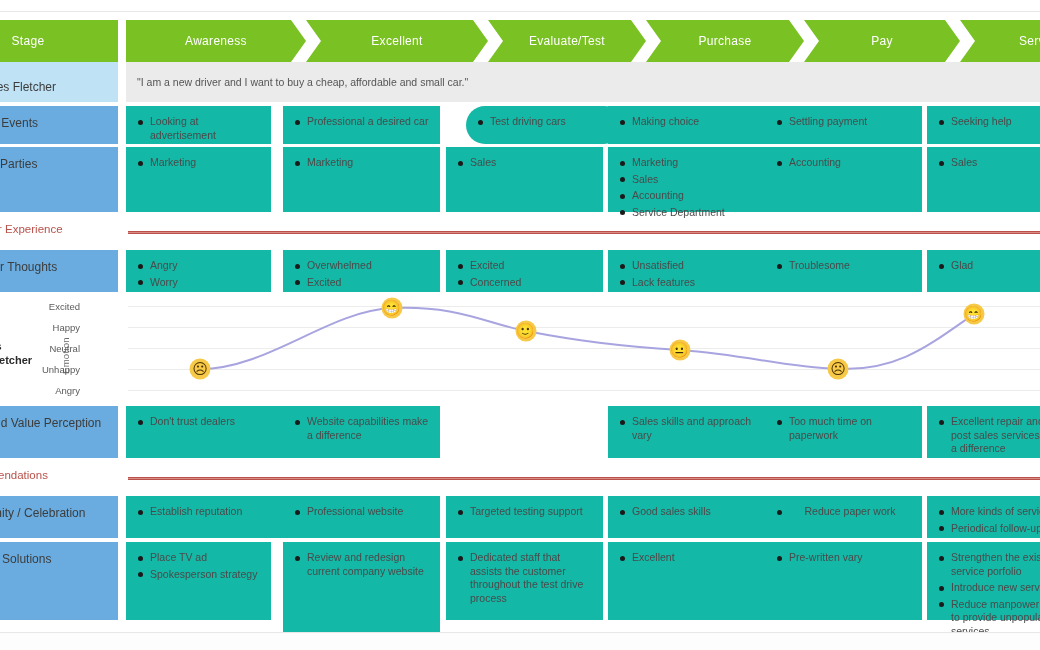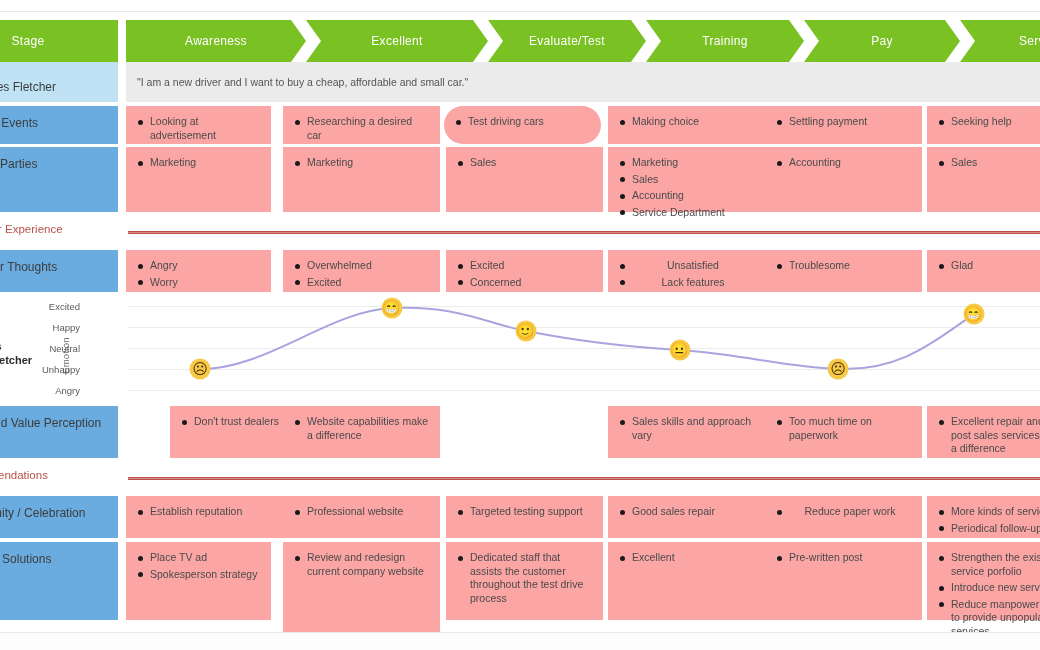--- a/index.html
+++ b/index.html
@@ -44,21 +44,21 @@
     position:absolute; left:0; top:0;
     width:180px;
     display:flex; align-items:flex-start;
     padding:10px 0 0 14px;
     font-size:12px; color:#3c3c3c;
   }
   .rowlabel.blue { background:#6aace0; }
   .rowlabel.lightblue { background:#bfe3f5; }
   .cell {
     position:absolute; top:0;
-    background:#fca5a5;
+    background:#14b8a6;
     padding:9px 11px;
   }
   .cell.wide { background:#ebebeb; }
   ul.items { list-style:none; }
   ul.items li {
     position:relative;
     padding-left:13px;
     font-size:10.5px; line-height:13.5px;
     color:#4a4a4a;
     margin-bottom:3px;
@@ -127,21 +127,21 @@
     <div class="chev first" style="left:188px; width:180px;">
         <span>Awareness</span>
       </div>
     <div class="chev" style="left:368px; width:182px;">
         <span>Excellent</span>
       </div>
     <div class="chev" style="left:550px; width:158px;">
         <span>Evaluate/Test</span>
       </div>
     <div class="chev" style="left:708px; width:158px;">
-        <span>Training</span>
+        <span>Purchase</span>
       </div>
     <div class="chev" style="left:866px; width:156px;">
         <span>Pay</span>
       </div>
     <div class="chev" style="left:1022px; width:160px;">
         <span>Service</span>
       </div>
   </div>
 
   <div class="row" style="top:62px; height:40px;">
@@ -158,24 +158,24 @@
     <div class="rowlabel blue" style="width:180px; height:38px;">
       <span>Actions / Events</span>
     </div>
     <div class="cell" style="left:188px; width:145px; height:38px;">
       <ul class="items">
           <li>Looking at advertisement</li>
         </ul>
     </div>
     <div class="cell" style="left:345px; width:157px; height:38px;">
       <ul class="items">
-          <li>Researching a desired car</li>
-        </ul>
-    </div>
-    <div class="cell" style="left:506px; width:157px; height:38px;border-radius:19px;">
+          <li>Professional a desired car</li>
+        </ul>
+    </div>
+    <div class="cell" style="left:528px; width:157px; height:38px;border-radius:19px;">
       <ul class="items">
           <li>Test driving cars</li>
         </ul>
     </div>
     <div class="cell" style="left:670px; width:157px; height:38px;">
       <ul class="items">
           <li>Making choice</li>
         </ul>
     </div>
     <div class="cell" style="left:827px; width:157px; height:38px;">
@@ -249,21 +249,21 @@
         <li>Overwhelmed</li>
         <li>Excited</li>
       </ul>
     </div>
     <div class="cell" style="left:508px; width:157px; height:42px;">
       <ul class="items">
         <li>Excited</li>
         <li>Concerned</li>
       </ul>
     </div>
-    <div class="cell" style="left:670px; width:157px; height:42px;text-align:center;">
+    <div class="cell" style="left:670px; width:157px; height:42px;">
       <ul class="items">
         <li>Unsatisfied</li>
         <li>Lack features</li>
       </ul>
     </div>
     <div class="cell" style="left:827px; width:157px; height:42px;">
       <ul class="items">
           <li>Troublesome</li>
         </ul>
     </div>
@@ -315,21 +315,21 @@
       <div class="emoji" style="left:846px; top:8px;">
           <span>😁</span>
         </div>
     </div>
   </div>
 
   <div class="row" style="top:406px; height:52px;">
     <div class="rowlabel blue" style="width:180px; height:52px;">
       <span>Brand and Value Perception</span>
     </div>
-    <div class="cell" style="left:188px; width:163px; height:52px;margin-left:44px;">
+    <div class="cell" style="left:188px; width:163px; height:52px;">
       <ul class="items">
           <li>Don't trust dealers</li>
         </ul>
     </div>
     <div class="cell" style="left:345px; width:157px; height:52px;">
       <ul class="items">
           <li>Website capabilities make a difference</li>
         </ul>
     </div>
     <div class="cell" style="left:670px; width:157px; height:52px;">
@@ -368,21 +368,21 @@
           <li>Professional website</li>
         </ul>
     </div>
     <div class="cell" style="left:508px; width:157px; height:42px;">
       <ul class="items">
           <li>Targeted testing support</li>
         </ul>
     </div>
     <div class="cell" style="left:670px; width:157px; height:42px;">
       <ul class="items">
-          <li>Good sales repair</li>
+          <li>Good sales skills</li>
         </ul>
     </div>
     <div class="cell" style="left:827px; width:157px; height:42px;text-align:center;">
       <ul class="items">
           <li>Reduce paper work</li>
         </ul>
     </div>
     <div class="cell" style="left:989px; width:157px; height:42px;">
       <ul class="items">
         <li>More kinds of services</li>
@@ -411,21 +411,21 @@
           <li>Dedicated staff that assists the customer throughout the test drive process</li>
         </ul>
     </div>
     <div class="cell" style="left:670px; width:157px; height:78px;">
       <ul class="items">
           <li>Excellent</li>
         </ul>
     </div>
     <div class="cell" style="left:827px; width:157px; height:78px;">
       <ul class="items">
-          <li>Pre-written post</li>
+          <li>Pre-written vary</li>
         </ul>
     </div>
     <div class="cell" style="left:989px; width:157px; height:78px;">
       <ul class="items">
         <li>Strengthen the existing service porfolio</li>
         <li>Introduce new service</li>
         <li>Reduce manpower by not to provide unpopular services</li>
       </ul>
     </div>
   </div>

